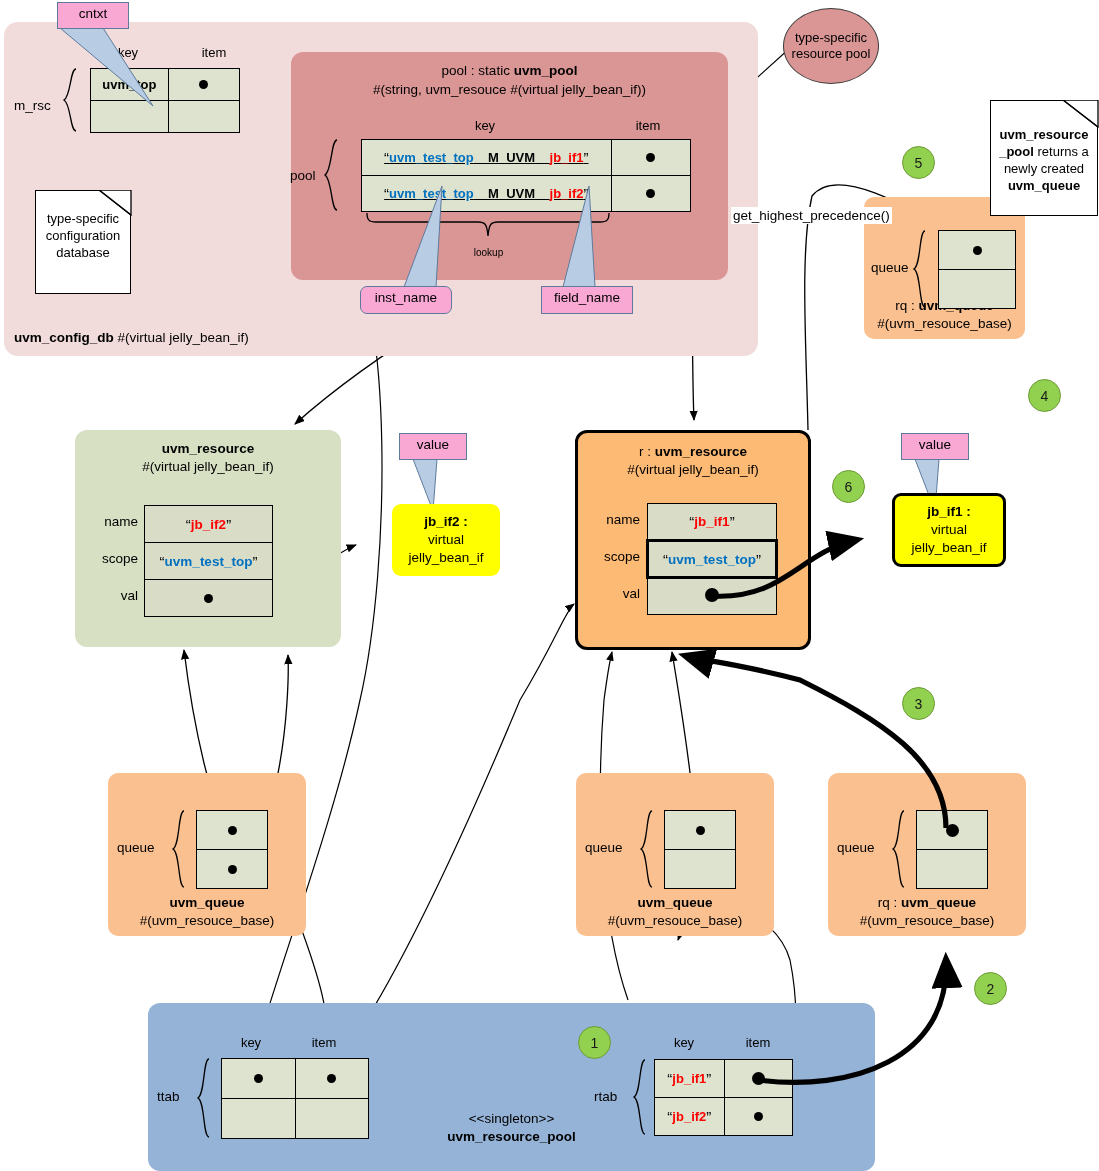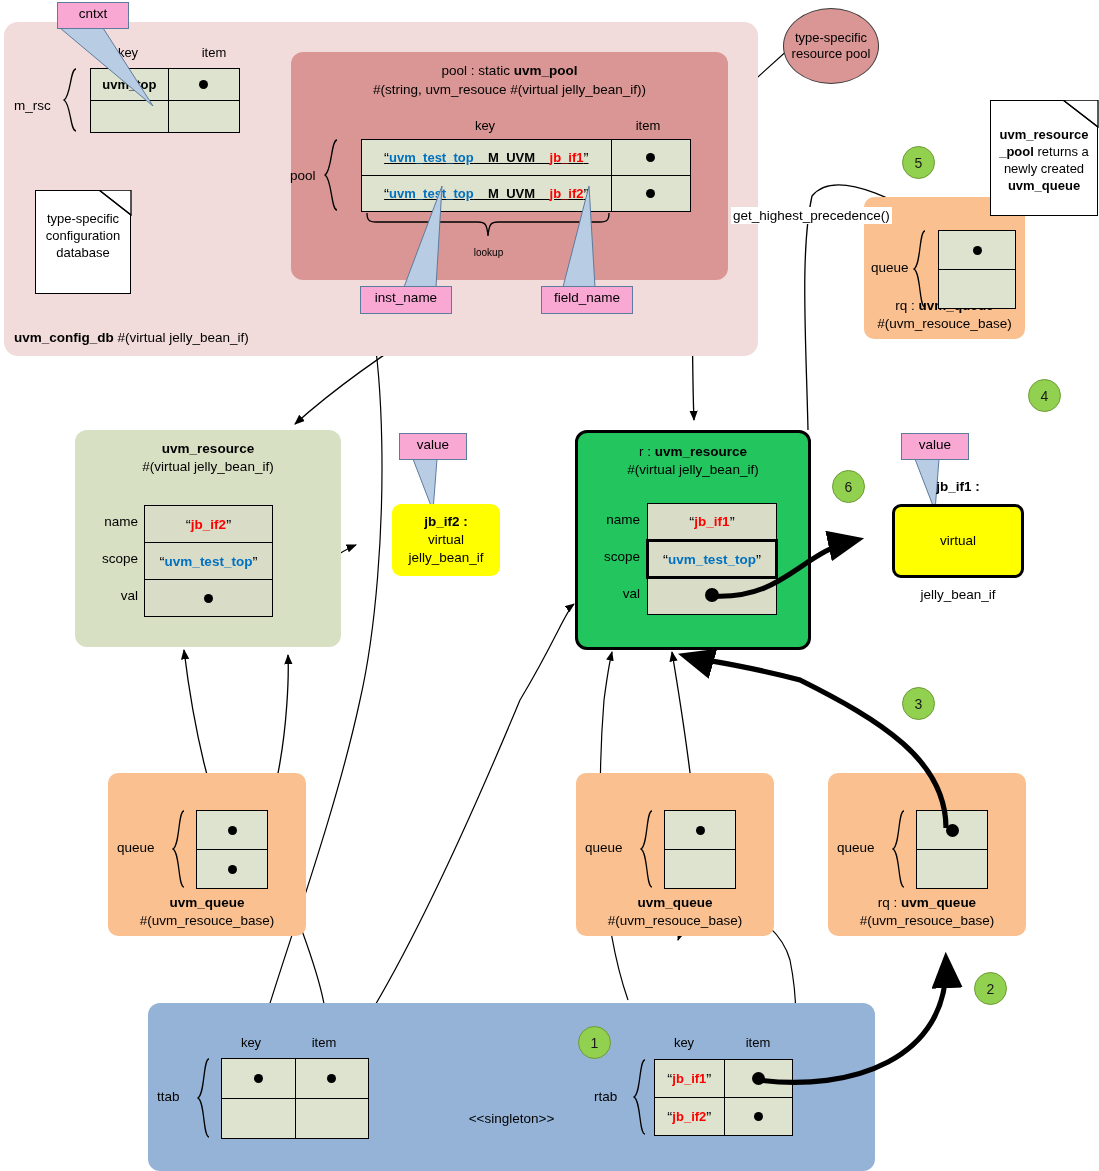--- a/index.html
+++ b/index.html
@@ -77,21 +77,21 @@
   .ellipse {
     background:#d99694; border:1.2px solid #3b3b3b; border-radius:50%;
     z-index:20; display:flex; align-items:center; justify-content:center;
     text-align:center; font-size:13px; line-height:1.25;
   }
 
   
   .resbox {
     background:#d7e0c3; border-radius:12px; z-index:6;
   }
-  .resbox.thick { border:3.4px solid #000; background:#22c55e; }
+  .resbox.thick { border:3.4px solid #000; background:#fdba74; }
   .resbox-title {
     position:absolute; left:0; right:0; top:10px; text-align:center;
     line-height:1.35; font-size:13.5px;
   }
   .fieldtbl { border-collapse:collapse; position:absolute; }
   .fieldtbl td {
     border:1.2px solid #000; background:#d9ddc8;
     height:37px; text-align:center; font-size:13.5px; padding:0 6px;
   }
   .fieldlbl { position:absolute; font-size:13.5px; text-align:right; }
@@ -264,21 +264,21 @@
       <td style="height:36px;" class="dot"></td>
     </tr>
   </tbody>
     </table>
 
   <svg class="abs" style="left:366px; top:212px; width:245px; height:26px; z-index:6;" viewBox="0 0 245 26">
     <path d="M1,1 C1,8 3,10 10,10 L112,10 C119,10 121,12 122,24 C123,12 125,10 132,10 L234,10 C241,10 243,8 243,1" fill="none" stroke="#000" stroke-width="1.3"></path>
   </svg>
   <div class="abs" style="left:366px; top:247px; width:245px; text-align:center; z-index:6; font-size:10px;">lookup</div>
 
-  <div class="abs callout" style="left:360px; top:286px; width:92px; height:28px;">
+  <div class="abs callout" style="left:360px; top:286px; width:92px; height:28px;border-radius:7px;">
     <span>inst_name</span>
   </div>
   <svg class="abs" style="left:360px; top:186px; width:92px; height:101px; z-index:19;" viewBox="0 0 92 101">
     <path d="M44,101 L76,101 L82,0 Z" fill="#b8cce4" stroke="#5d7b9d" stroke-width="1"></path>
   </svg>
 
   <div class="abs callout" style="left:541px; top:286px; width:92px; height:28px;">
     <span>field_name</span>
   </div>
   <svg class="abs" style="left:541px; top:186px; width:92px; height:101px; z-index:19;" viewBox="0 0 92 101">
@@ -408,21 +408,21 @@
   <div class="abs fieldlbl" style="left:586px; top:549px; width:54px; z-index:8;">scope</div>
   <div class="abs fieldlbl" style="left:586px; top:586px; width:54px; z-index:8;">val</div>
 
   <div class="abs callout" style="left:901px; top:433px; width:68px; height:27px;">
     <span>value</span>
   </div>
   <svg class="abs" style="left:901px; top:459px; width:80px; height:54px; z-index:19;" viewBox="0 0 80 54">
     <path d="M14,0 L38,0 L34,52 Z" fill="#b8cce4" stroke="#5d7b9d" stroke-width="1"></path>
   </svg>
 
-  <div class="abs yellow thick" style="left:859px; top:504px; width:132px; height:74px;gap:36px;">
+  <div class="abs yellow thick" style="left:859px; top:493px; width:114px; height:74px;">
     <div class="b">jb_if1 :</div>
     <div>virtual</div>
     <div>jelly_bean_if</div>
   </div>
 
   <div class="abs qbox" style="left:108px; top:773px; width:198px; height:163px;">
     <div class="qbox-cap">
       <div><span class="b">uvm_queue</span></div>
       <div>#(uvm_resouce_base)</div>
     </div>
@@ -481,20 +481,21 @@
       <td style="height:39px;" class="dot dotbig"></td>
     </tr>
     <tr>
       <td style="height:39px;"></td>
     </tr>
   </tbody>
     </table>
 
   <div class="abs rsrcpool-cap">
     <div>&lt;&lt;singleton&gt;&gt;</div>
+    <div class="b">uvm_resource_pool</div>
   </div>
 
   <div class="abs colhdr" style="left:226px; top:1035px; width:50px;">key</div>
   <div class="abs colhdr" style="left:299px; top:1035px; width:50px;">item</div>
   <svg class="brace" style="left:197px; top:1058px; width:14px; height:80px;" viewBox="0 0 14 80">
     <path d="M12,1 C6,1 8,36 1,40 C8,44 6,79 12,79" fill="none" stroke="#000" stroke-width="1.3"></path>
   </svg>
   <div class="bracelbl" style="left:157px; top:1089px;">ttab</div>
   <table class="tbl" style="left:221px; top:1058px; width:148px;">
     <tbody>

